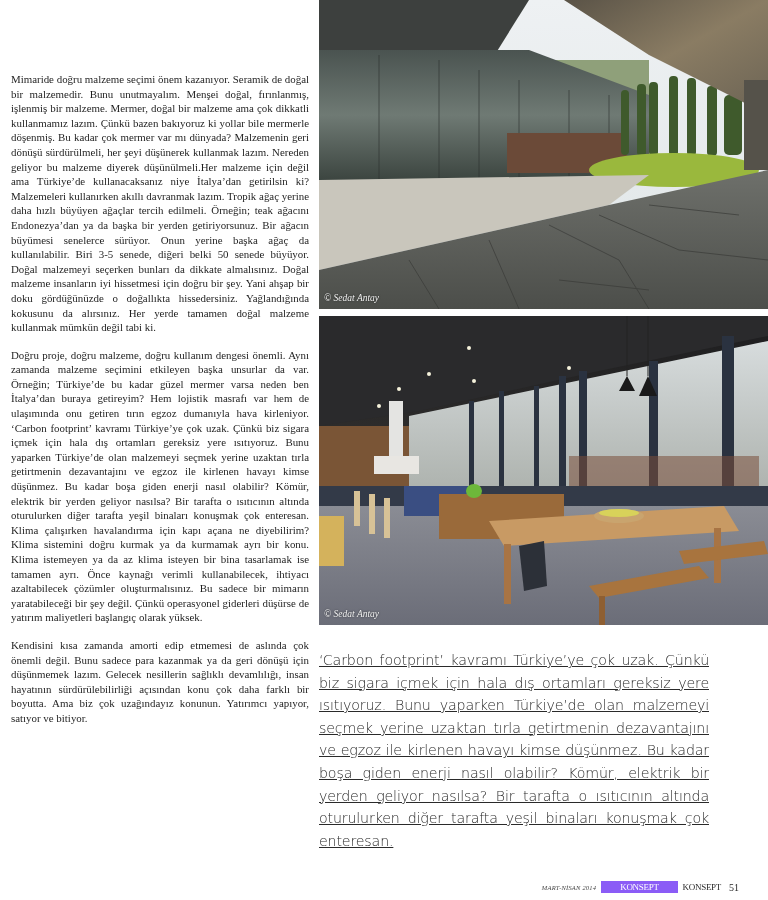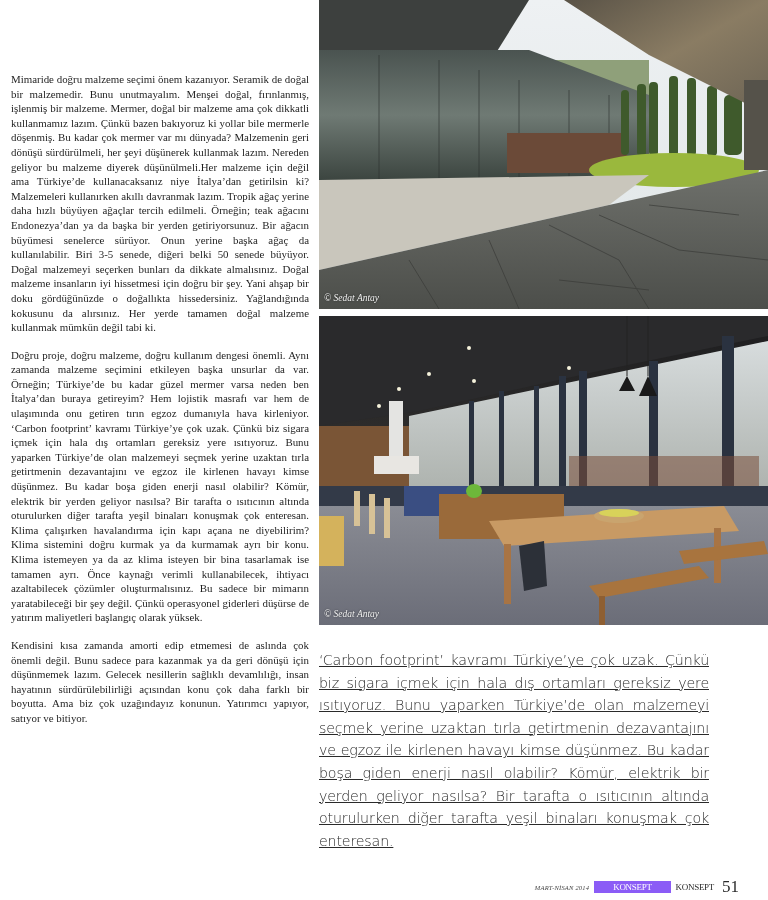--- a/index.html
+++ b/index.html
@@ -40,21 +40,21 @@
     color: #444; letter-spacing: .2px;
   }
   .footer .brand-red {
     background: #8b5cf6; color: #fff; font-family: "Liberation Serif", serif;
     font-size: 9px; padding: 1px 19px; line-height: 10px; letter-spacing: -.3px;
   }
   .footer .brand-dark {
     font-family: "Liberation Serif", serif; font-size: 9px; color: #2a2a2a; letter-spacing: -.3px;
   }
   .footer .page-no {
-    font-family: "Liberation Serif", serif; font-size: 17px; color: #2a2a2a; margin-left: 3px;
+    font-family: "Liberation Serif", serif; font-size: 10px; color: #2a2a2a; margin-left: 3px;
   }
 </style>
 </head>
 <body>
 
 <div class="left-col">
   <p class="para">Mimaride doğru malzeme seçimi önem kazanıyor. Seramik de doğal bir malzemedir. Bunu unutmayalım. Menşei doğal, fırınlanmış, işlenmiş bir malzeme. Mermer, doğal bir malzeme ama çok dikkatli kullanmamız lazım. Çünkü bazen bakıyoruz ki yollar bile mermerle döşenmiş. Bu kadar çok mermer var mı dünyada? Malzemenin geri dönüşü sürdürülmeli, her şeyi düşünerek kullanmak lazım. Nereden geliyor bu malzeme diyerek düşünülmeli.Her malzeme için değil ama Türkiye’de kullanacaksanız niye İtalya’dan getirilsin ki? Malzemeleri kullanırken akıllı davranmak lazım. Tropik ağaç yerine daha hızlı büyüyen ağaçlar tercih edilmeli. Örneğin; teak ağacını Endonezya’dan ya da başka bir yerden getiriyorsunuz. Bir ağacın büyümesi senelerce sürüyor. Onun yerine başka ağaç da kullanılabilir. Biri 3-5 senede, diğeri belki 50 senede büyüyor. Doğal malzemeyi seçerken bunları da dikkate almalısınız. Doğal malzeme insanların iyi hissetmesi için doğru bir şey. Yani ahşap bir doku gördüğünüzde o doğallıkta hissedersiniz. Yağlandığında kokusunu da alırsınız. Her yerde tamamen doğal malzeme kullanmak mümkün değil tabi ki.</p>
   <p class="para">Doğru proje, doğru malzeme, doğru kullanım dengesi önemli. Aynı zamanda malzeme seçimini etkileyen başka unsurlar da var. Örneğin; Türkiye’de bu kadar güzel mermer varsa neden ben İtalya’dan buraya getireyim? Hem lojistik masrafı var hem de ulaşımında onu getiren tırın egzoz dumanıyla hava kirleniyor. ‘Carbon footprint’ kavramı Türkiye’ye çok uzak. Çünkü biz sigara içmek için hala dış ortamları gereksiz yere ısıtıyoruz. Bunu yaparken Türkiye’de olan malzemeyi seçmek yerine uzaktan tırla getirtmenin dezavantajını ve egzoz ile kirlenen havayı kimse düşünmez. Bu kadar boşa giden enerji nasıl olabilir? Kömür, elektrik bir yerden geliyor nasılsa? Bir tarafta o ısıtıcının altında oturulurken diğer tarafta yeşil binaları konuşmak çok enteresan. Klima çalışırken havalandırma için kapı açana ne diyebilirim? Klima sistemini doğru kurmak ya da kurmamak ayrı bir konu. Klima istemeyen ya da az klima isteyen bir bina tasarlamak ise tamamen ayrı. Önce kaynağı verimli kullanabilecek, ihtiyacı azaltabilecek çözümler oluşturmalısınız. Bu sadece bir mimarın yaratabileceği bir şey değil. Çünkü operasyonel giderleri düşürse de yatırım maliyetleri başlangıç olarak yüksek.</p>
   <p class="para">Kendisini kısa zamanda amorti edip etmemesi de aslında çok önemli değil. Bunu sadece para kazanmak ya da geri dönüşü için düşünmemek lazım. Gelecek nesillerin sağlıklı devamlılığı, insan hayatının sürdürülebilirliği açısından konu çok daha farklı bir boyutta. Ama biz çok uzağındayız konunun. Yatırımcı yapıyor, satıyor ve bitiyor.</p>
 </div>

